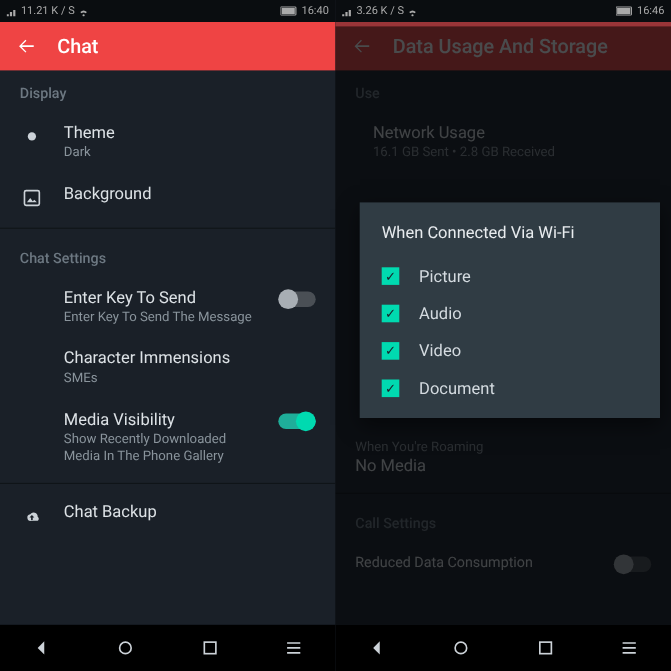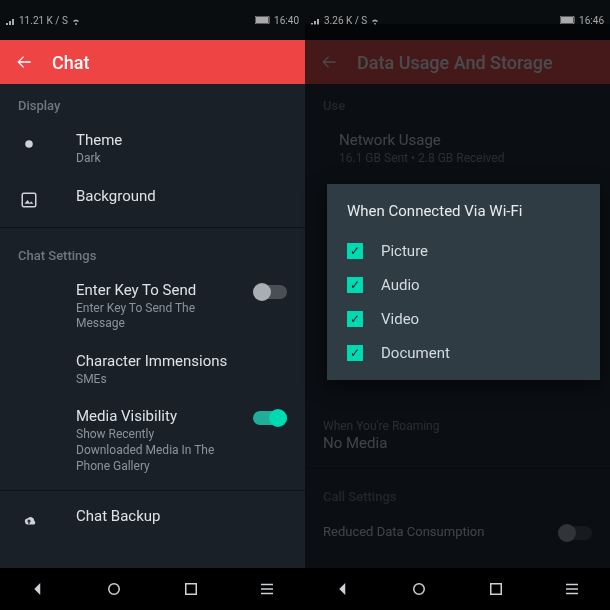--- a/index.html
+++ b/index.html
@@ -1,25 +1,25 @@
 <!DOCTYPE html>
 <html><head>
 <meta charset="utf-8">
 <style>
 * { margin: 0; padding: 0; box-sizing: border-box; }
 body { font-family: Roboto, Arial, sans-serif; background: #0a0d10; color: #a8b0b8; width: 610px; height: 610px; overflow: hidden; }
 .container { display: flex; width: 610px; height: 610px; }
 .screen { width: 305px; height: 610px; background: #1a2028; display: flex; flex-direction: column; position: relative; }
-.statusbar { height: 40px; background: #0a0d10; display: flex; align-items: center; justify-content: space-between; padding: 0 6px; font-size: 10px; color: #aaa; }
+.statusbar { height: 20px; background: #0a0d10; display: flex; align-items: center; justify-content: space-between; padding: 0 6px; font-size: 10px; color: #aaa; }
 .statusbar .left, .statusbar .right { display: flex; align-items: center; gap: 3px; }
 .appbar { height: 44px; background: #ef4444; display: flex; align-items: center; padding: 0 14px; gap: 18px; }
 .appbar .back-icon { color: #fff; }
 .appbar .title { color: #fff; font-size: 18px; font-weight: 500; }
 .section-label { font-size: 13px; color: #6d7882; padding: 14px 18px 8px 18px; font-weight: 500; }
-.item { display: flex; align-items: flex-start; padding: 10px 18px; gap: 36px; }
+.item { display: flex; align-items: flex-start; padding: 10px 18px; gap: 18px; }
 .item .lefticon { width: 22px; height: 22px; display: flex; align-items: center; justify-content: center; color: #ccd2d8; margin-top: 2px; }
 .item .content { flex: 1; }
 .item .title-t { font-size: 15px; color: #dde2e6; }
 .item .subtitle { font-size: 12px; color: #8a949c; margin-top: 2px; line-height: 1.3; }
 .toggle { width: 34px; height: 14px; border-radius: 8px; background: #4a4f55; position: relative; margin-top: 4px; }
 .toggle .knob { width: 18px; height: 18px; background: #a8aeb4; border-radius: 50%; position: absolute; top: -2px; left: 0; }
 .toggle.on { background: #1fae9a; }
 .toggle.on .knob { background: #00dab0; left: 16px; }
 .divider { height: 1px; background: #0f1418; margin: 6px 0; }
 .navbar { height: 42px; background: #000; display: flex; justify-content: space-around; align-items: center; margin-top: auto; }

